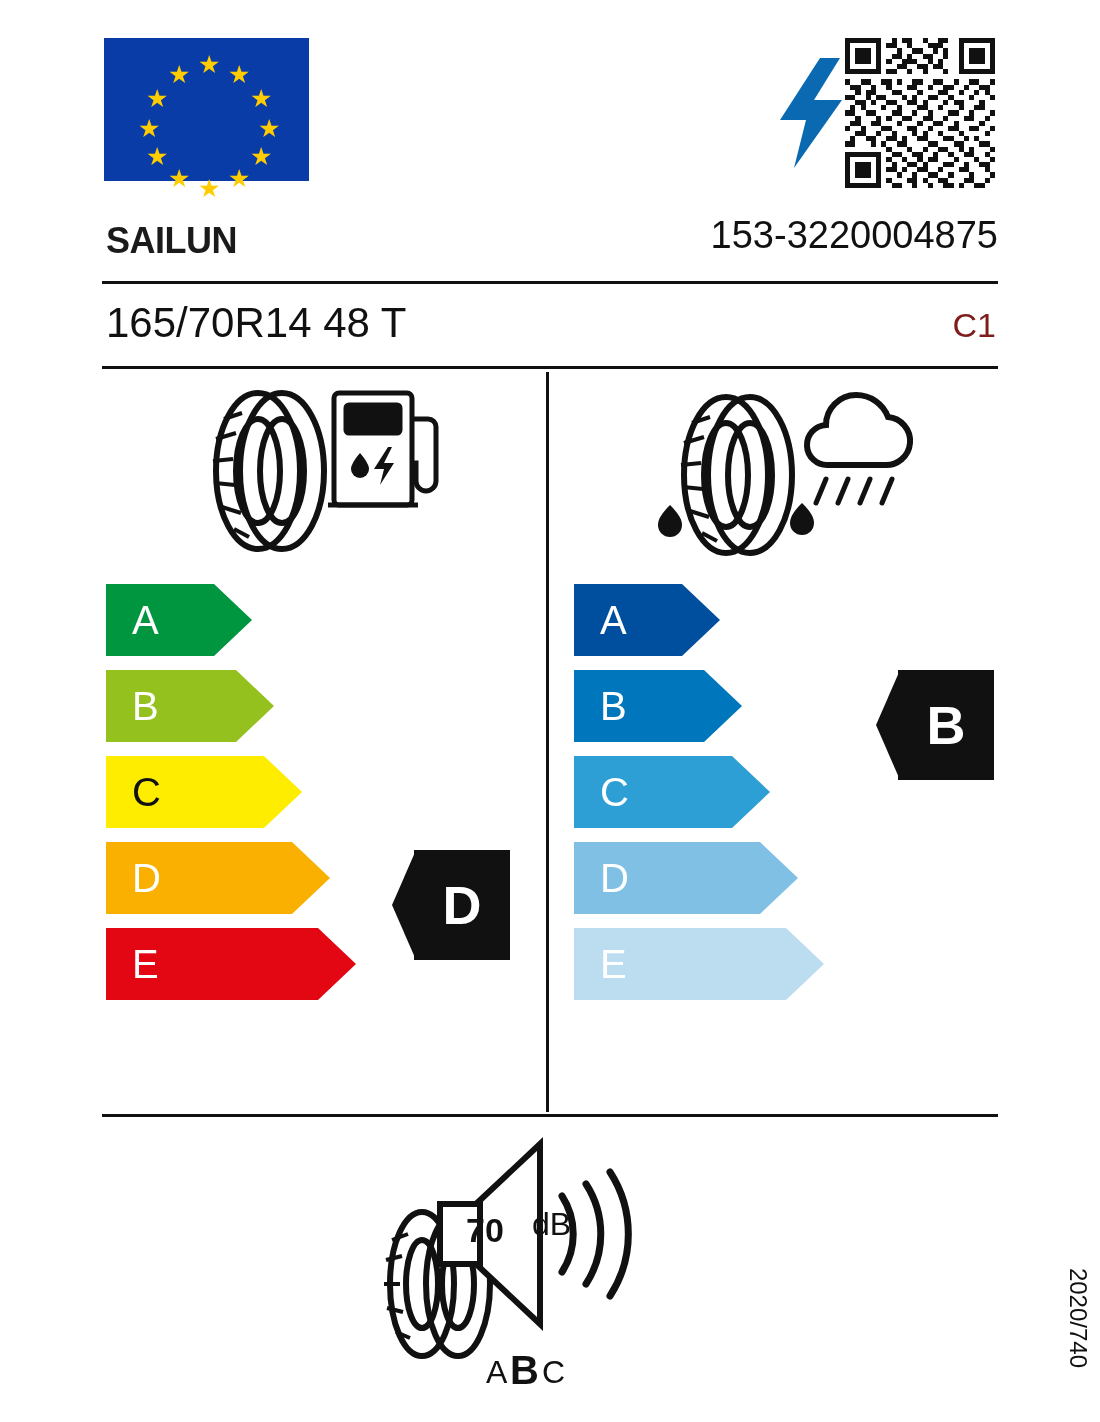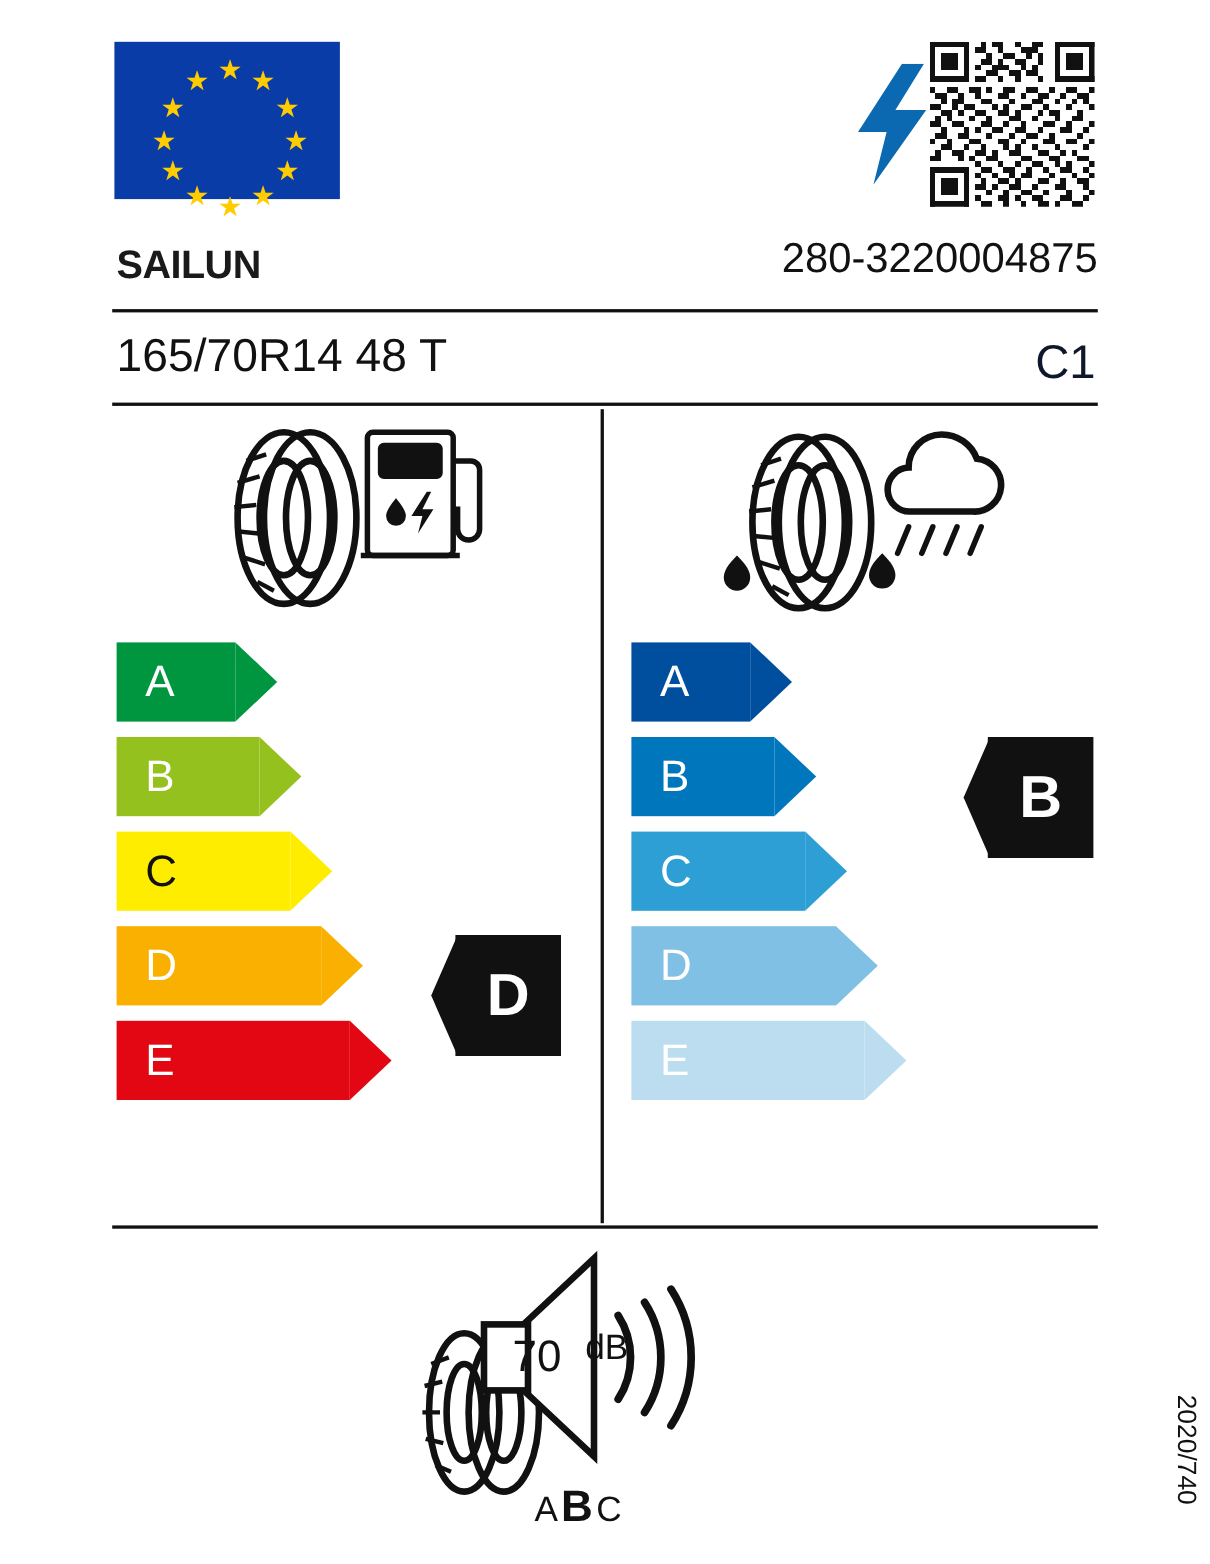--- a/index.html
+++ b/index.html
@@ -16,21 +16,21 @@
 
   .qr{position:absolute;left:745px;top:14px;width:150px;height:150px;}
 
   
   .brand{position:absolute;left:6px;top:196px;font-size:36px;font-weight:bold;color:#1a1a1a;letter-spacing:-0.5px;}
   .sku{position:absolute;right:2px;top:190px;font-size:38px;color:#111;letter-spacing:0px;}
   .rule1{position:absolute;left:2px;top:257px;width:896px;height:3px;background:#111;}
 
   
   .size{position:absolute;left:6px;top:275px;font-size:42px;color:#111;}
-  .cls{position:absolute;right:4px;top:282px;font-size:43px;color:#0f172a;}
+  .cls{position:absolute;right:4px;top:282px;font-size:34px;color:#7f1d1d;}
   .rule2{position:absolute;left:2px;top:342px;width:896px;height:3px;background:#111;}
 
   
   .vdivider{position:absolute;left:446px;top:348px;width:3px;height:740px;background:#111;}
 
   
   .pict{position:absolute;}
 
   
   .gradecol{position:absolute;}
@@ -41,21 +41,21 @@
 
   
   .marker{position:absolute;width:118px;height:110px;}
   .marker .mbody{position:absolute;left:22px;top:0;width:96px;height:110px;background:#111;}
   .marker .mtip{position:absolute;left:0;top:0;width:0;height:0;border-top:55px solid transparent;border-bottom:55px solid transparent;border-right:24px solid #111;}
   .marker .mltr{position:absolute;left:22px;top:0;width:96px;height:110px;line-height:110px;text-align:center;font-size:54px;color:#fff;font-weight:bold;}
 
   
   .rule3{position:absolute;left:2px;top:1090px;width:896px;height:3px;background:#111;}
   .noise{position:absolute;left:280px;top:1110px;width:360px;height:250px;}
-  .db-num{position:absolute;font-size:40px;font-weight:normal;color:#111;}
+  .db-num{position:absolute;font-size:34px;font-weight:bold;color:#111;}
   .db-unit{position:absolute;font-size:32px;color:#111;}
   .abc{position:absolute;font-size:32px;color:#111;}
 
   .vyear{position:absolute;right:-64px;bottom:30px;font-size:24px;color:#111;transform:rotate(90deg);transform-origin:right bottom;white-space:nowrap;}
 </style>
 </head>
 <body>
 
 <div class="label">
 
@@ -275,21 +275,21 @@
       <rect x="9" y="28" width="2" height="1"></rect>
         <rect x="13" y="28" width="1" height="1"></rect>
         <rect x="16" y="28" width="1" height="1"></rect>
         <rect x="19" y="28" width="2" height="1"></rect>
         <rect x="22" y="28" width="1" height="1"></rect>
         <rect x="25" y="28" width="2" height="1"></rect>
     </g>
   </svg>
 
   <div class="brand">SAILUN</div>
-  <div class="sku">280-3220004875</div>
+  <div class="sku">153-3220004875</div>
   <div class="rule1"></div>
 
   <div class="size">165/70R14 48 T</div>
   <div class="cls">C1</div>
   <div class="rule2"></div>
 
   <div class="vdivider"></div>
 
   <svg class="pict" style="left:96px;top:355px;" width="260" height="180" viewBox="0 0 260 180">
     <g fill="none" stroke="#111" stroke-width="6">

